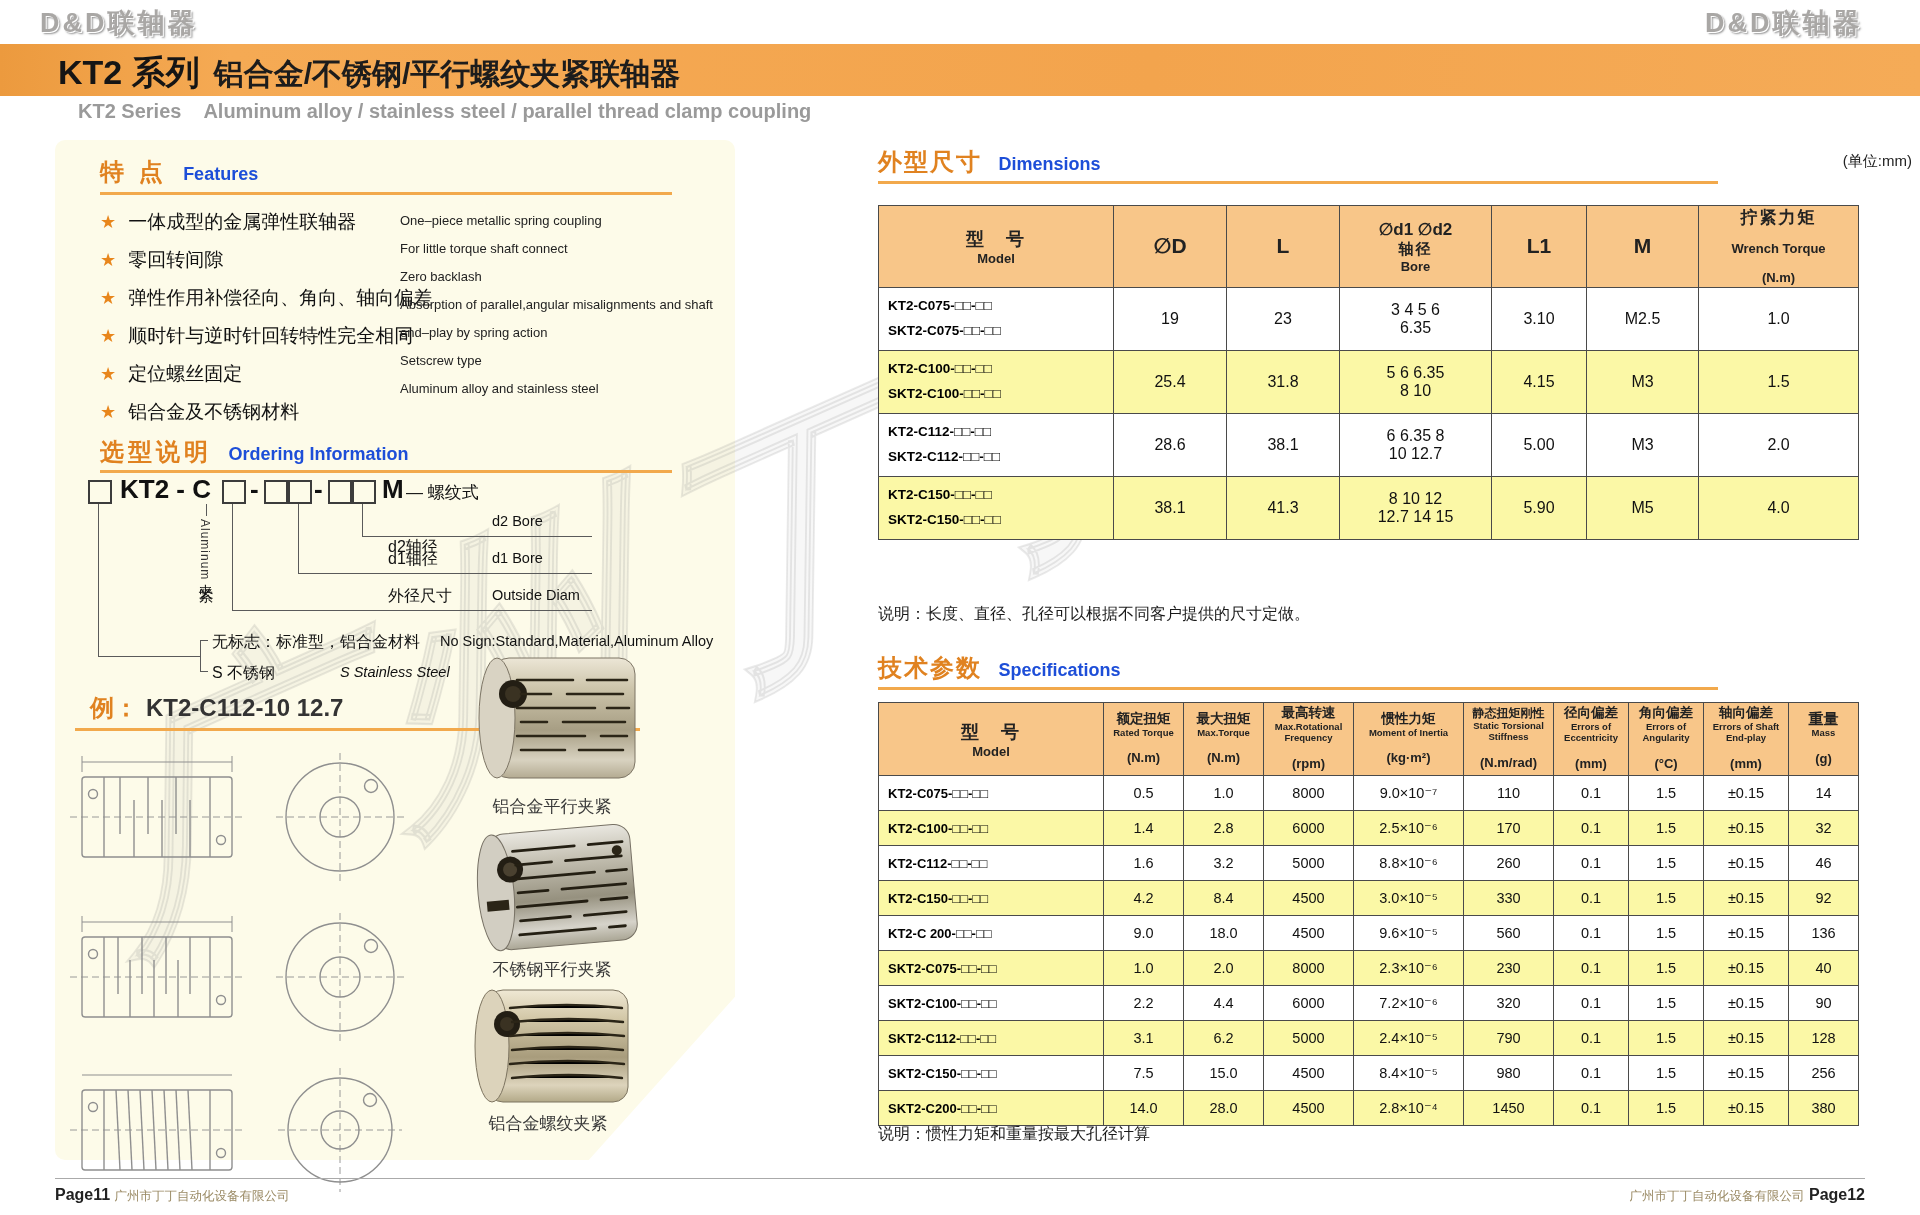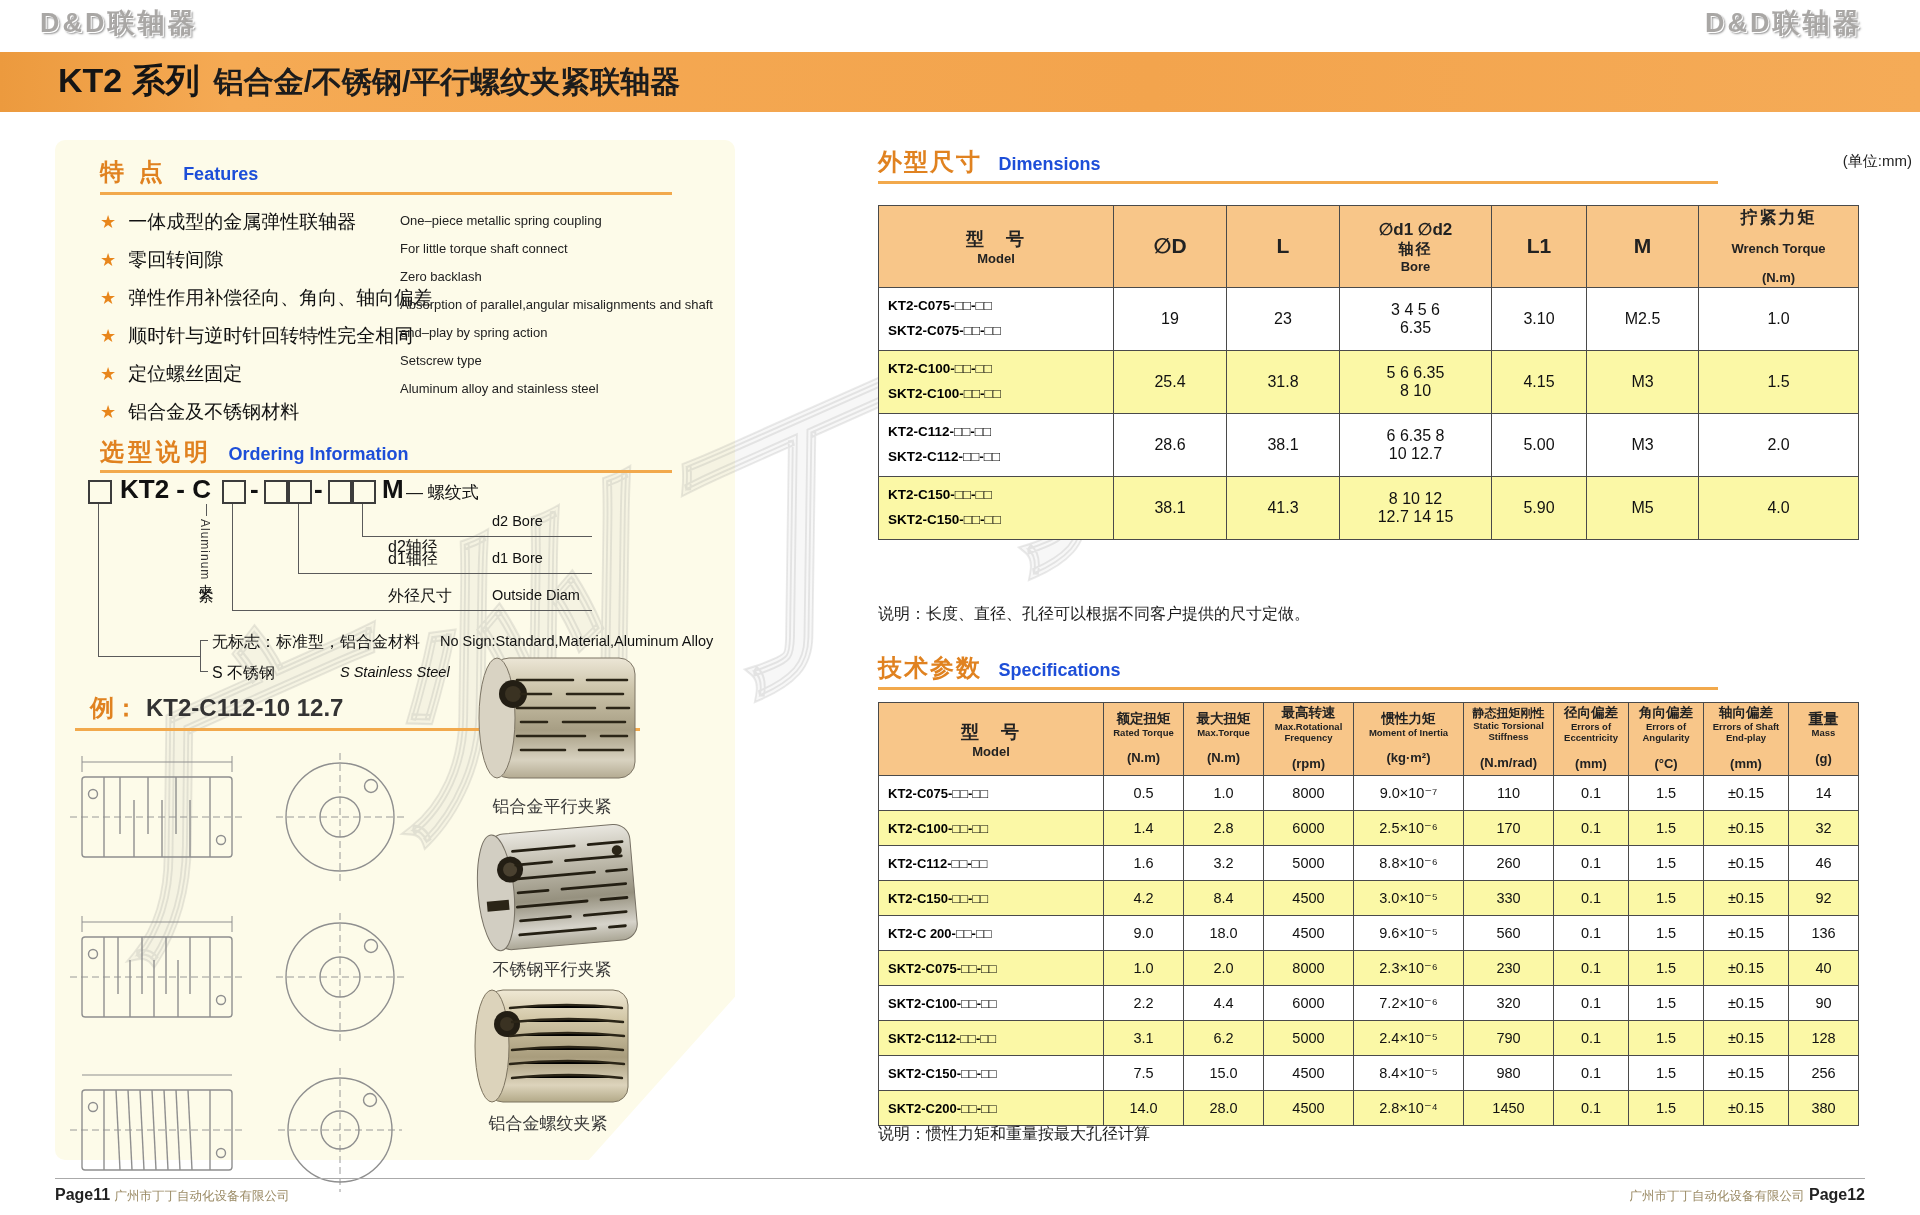--- a/index.html
+++ b/index.html
@@ -4,21 +4,21 @@
 <title>KT2 Series Coupling Catalog</title>
 <style>
   html,body{margin:0;padding:0;}
   body{width:1920px;height:1215px;background:#ffffff;font-family:"Liberation Sans","DejaVu Sans",sans-serif;color:#1a1a1a;}
   .page{position:relative;width:1920px;height:1215px;overflow:hidden;background:#fff;}
   .abs{position:absolute;}
   
   .brand{font-weight:700;font-size:27px;letter-spacing:3px;color:#a9a7a5;
          text-shadow:1px 1px 0 #ffffff,2px 2px 2px rgba(60,60,60,.55);}
   
-  .banner{left:0;top:52px;width:1920px;height:60px;background:linear-gradient(90deg,#ec9a3e 0%,#f5aa54 12%,#f3a44d 60%,#f5ab57 100%);}
+  .banner{left:0;top:44px;width:1920px;height:52px;background:linear-gradient(90deg,#ec9a3e 0%,#f5aa54 12%,#f3a44d 60%,#f5ab57 100%);}
   .banner-inner{position:absolute;left:58px;top:6px;white-space:nowrap;}
   .banner-bold{font-size:34px;font-weight:900;color:#151515;}
   .banner-rest{font-size:30px;font-weight:600;color:#1c1c1c;margin-left:14px;}
   .subtitle{left:78px;top:100px;font-weight:700;color:#9a9a9a;font-size:20px;}
   .subtitle .gap{display:inline-block;width:22px;}
   
   .panel{left:55px;top:140px;width:680px;height:1020px;background:#fdfbe9;border-radius:10px;
          clip-path:polygon(0 0,100% 0,100% 84%,78.5% 100%,0 100%);}
   .sec-zh{font-size:24px;font-weight:800;color:#e08220;letter-spacing:4px;}
   .sec-en{font-size:18px;font-weight:700;color:#1d4ed8;margin-left:12px;letter-spacing:0;}
@@ -72,20 +72,23 @@
 
 <div class="page">
 
   <div class="abs brand" style="left:40px;top:5px;">D&amp;D联轴器</div>
   <div class="abs brand" style="left:1705px;top:5px;">D&amp;D联轴器</div>
 
   <div class="abs banner">
     <div class="banner-inner">
       <span class="banner-bold">KT2 系列</span><span class="banner-rest">铝合金/不锈钢/平行螺纹夹紧联轴器</span>
     </div>
+  </div>
+  <div class="abs subtitle">
+    <span>KT2 Series</span><span class="gap"></span><span>Aluminum alloy / stainless steel / parallel thread clamp coupling</span>
   </div>
 
   <div class="abs panel"></div>
 
   <div class="wm" style="left:60px;top:420px;transform:rotate(-24deg) skewX(-12deg);">广州丁丁</div>
   <div class="wm" style="left:930px;top:210px;font-size:200px;">广州丁丁</div>
   <div class="wm" style="left:930px;top:740px;font-size:200px;transform:rotate(-10deg);">广州丁丁</div>
 
   <div class="abs" style="left:100px;top:156px;">
     <span class="sec-zh">特  点</span>

